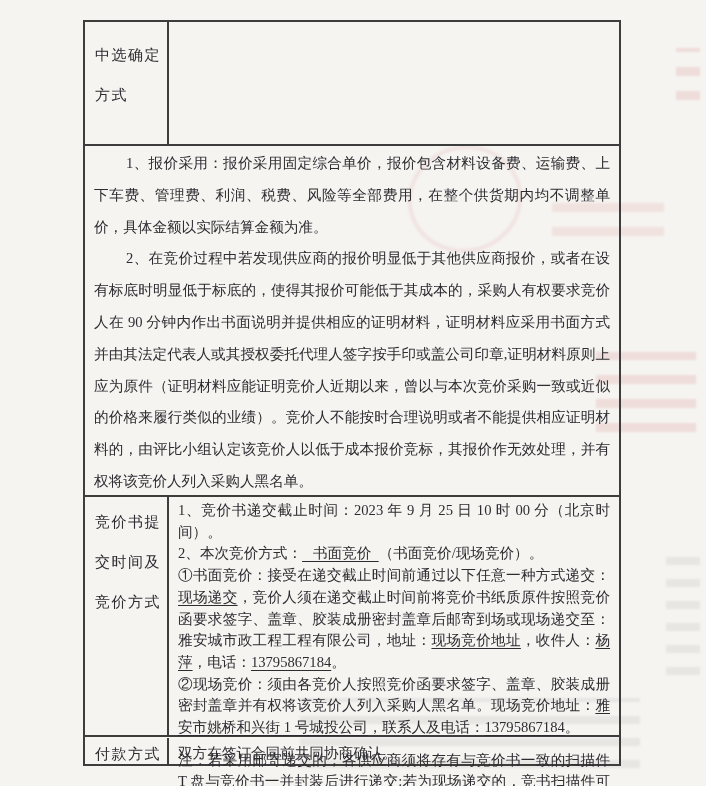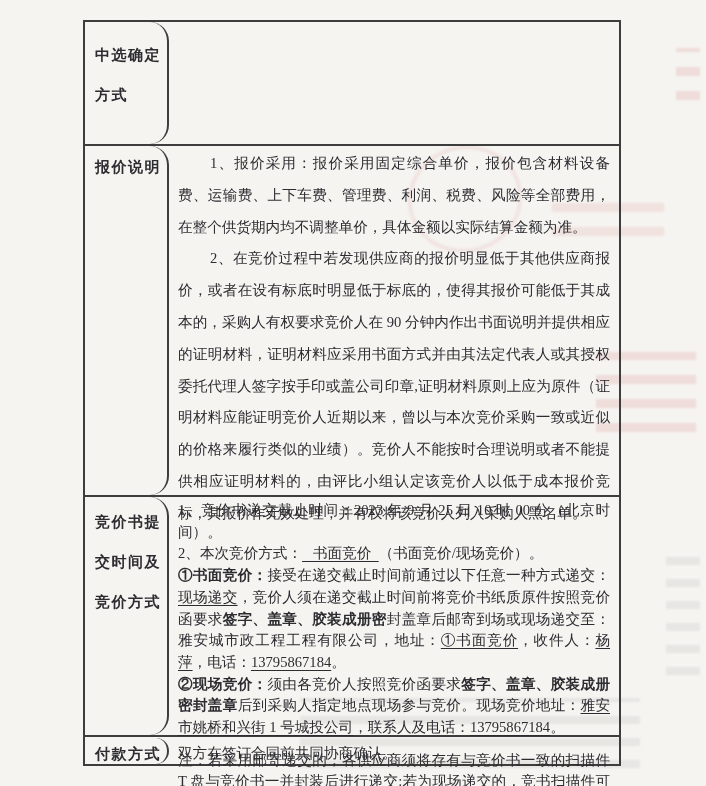--- a/index.html
+++ b/index.html
@@ -16,32 +16,31 @@
     position:absolute;left:83px;top:20px;width:538px;
     border:2px solid var(--table_border,#3d3d3d);
     box-sizing:border-box;
     background:transparent;
   }
   .trow{display:flex;border-top:2px solid var(--table_border,#3d3d3d);box-sizing:border-box;}
   .trow:first-child{border-top:none;}
   .hcell{
     flex:0 0 84px;width:84px;box-sizing:border-box;
     border-right:2px solid var(--table_border,#3d3d3d);
-    font-weight:bold;font-size:15px;letter-spacing:1.5px;
+    font-weight:normal;font-size:15px;letter-spacing:1.5px;
     padding:0 2px 0 10px;
-    border-radius:19px;
   }
   .ccell{
     flex:1;box-sizing:border-box;
     padding:2px 9px 0 9px;
     font-size:14.6px;
     text-align:justify;
   }
   .ccell p{margin:0;}
-  span.b{font-weight:bold;}
+  span.b{font-weight:normal;}
   span.u{text-decoration:underline;text-underline-offset:3px;text-decoration-thickness:1px;}
   
   .r1{height:122px;}
   .r1 .hcell{line-height:40px;padding-top:13px;}
   .r1 .ccell{line-height:20.4px;padding-top:4px;}
   .r1 .ccell p{text-indent:2em;}
   
   .r2{height:351px;}
   .r2 .hcell{line-height:40px;padding-top:1px;}
   .r2 .ccell{line-height:31.8px;padding-top:2px;}
@@ -92,34 +91,33 @@
   <div class="artifact gray-lines a4"></div>
   <div class="artifact gray-lines a5"></div>
 
   <div class="doc-table">
 
     <div class="trow r1">
       <div class="hcell">中选确定方式</div>
     </div>
 
     <div class="trow r2">
-      <div class="hcell">报价说明</div>
       <div class="ccell">
           <p><span>1、报价采用：报价采用固定综合单价，报价包含材料设备费、运输费、上下车费、管理费、利润、税费、风险等全部费用，在整个供货期内均不调整单价，具体金额以实际结算金额为准。</span></p>
           <p><span>2、在竞价过程中若发现供应商的报价明显低于其他供应商报价，或者在设有标底时明显低于标底的，使得其报价可能低于其成本的，采购人有权要求竞价人在 90 分钟内作出书面说明并提供相应的证明材料，证明材料应采用书面方式并由其法定代表人或其授权委托代理人签字按手印或盖公司印章,证明材料原则上应为原件（证明材料应能证明竞价人近期以来，曾以与本次竞价采购一致或近似的价格来履行类似的业绩）。竞价人不能按时合理说明或者不能提供相应证明材料的，由评比小组认定该竞价人以低于成本报价竞标，其报价作无效处理，并有权将该竞价人列入采购人黑名单。</span></p>
         </div>
     </div>
 
     <div class="trow r3">
       <div class="hcell">竞价书提交时间及竞价方式</div>
       <div class="ccell">
           <p><span>1、竞价书递交截止时间：2023 年 9 月 25 日 10 时 00 分（北京时间）。</span></p>
           <p><span>2、本次竞价方式：</span><span class="u">&nbsp;&nbsp;&nbsp;书面竞价&nbsp;&nbsp;</span><span>（书面竞价/现场竞价）。</span></p>
-          <p><span class="b">①书面竞价：</span><span>接受在递交截止时间前通过以下任意一种方式递交：</span><span class="u">现场递交</span><span>，竞价人须在递交截止时间前将竞价书纸质原件按照竞价函要求</span><span class="b">签字、盖章、胶装成册密</span><span>封盖章后邮寄到场或现场递交至：雅安城市政工程工程有限公司，地址：</span><span class="u">①书面竞价</span><span>，收件人：</span><span class="u">杨萍</span><span>，电话：</span><span class="u">13795867184</span><span>。</span></p>
-          <p><span class="b">②现场竞价：</span><span>须由各竞价人按照竞价函要求</span><span class="b">签字、盖章、胶装成册密封盖章</span><span>后到采购人指定地点现场参与竞价。现场竞价地址：</span><span class="u">雅安市姚桥和兴街 1 号城投公司</span><span>，联系人及电话：</span><span class="u">13795867184</span><span>。</span></p>
+          <p><span class="b">①书面竞价：</span><span>接受在递交截止时间前通过以下任意一种方式递交：</span><span class="u">现场递交</span><span>，竞价人须在递交截止时间前将竞价书纸质原件按照竞价函要求</span><span class="b">签字、盖章、胶装成册密</span><span>封盖章后邮寄到场或现场递交至：雅安城市政工程工程有限公司，地址：</span><span class="u">现场竞价地址</span><span>，收件人：</span><span class="u">杨萍</span><span>，电话：</span><span class="u">13795867184</span><span>。</span></p>
+          <p><span class="b">②现场竞价：</span><span>须由各竞价人按照竞价函要求</span><span class="b">签字、盖章、胶装成册密封盖章</span><span>并有权将该竞价人列入采购人黑名单。现场竞价地址：</span><span class="u">雅安市姚桥和兴街 1 号城投公司</span><span>，联系人及电话：</span><span class="u">13795867184</span><span>。</span></p>
           <p class="note"><span>注：若采用邮寄递交的，各供应商须将存有与竞价书一致的扫描件 T 盘与竞价书一并封装后进行递交:若为现场递交的，竞书扫描件可母可不以与竞价书一并封装，由采购人现场拷贝后予以归还。</span></p>
         </div>
     </div>
 
     <div class="trow r4">
       <div class="hcell">付款方式</div>
       <div class="ccell">
           <p><span>双方在签订合同前共同协商确认。</span></p>
         </div>
     </div>

